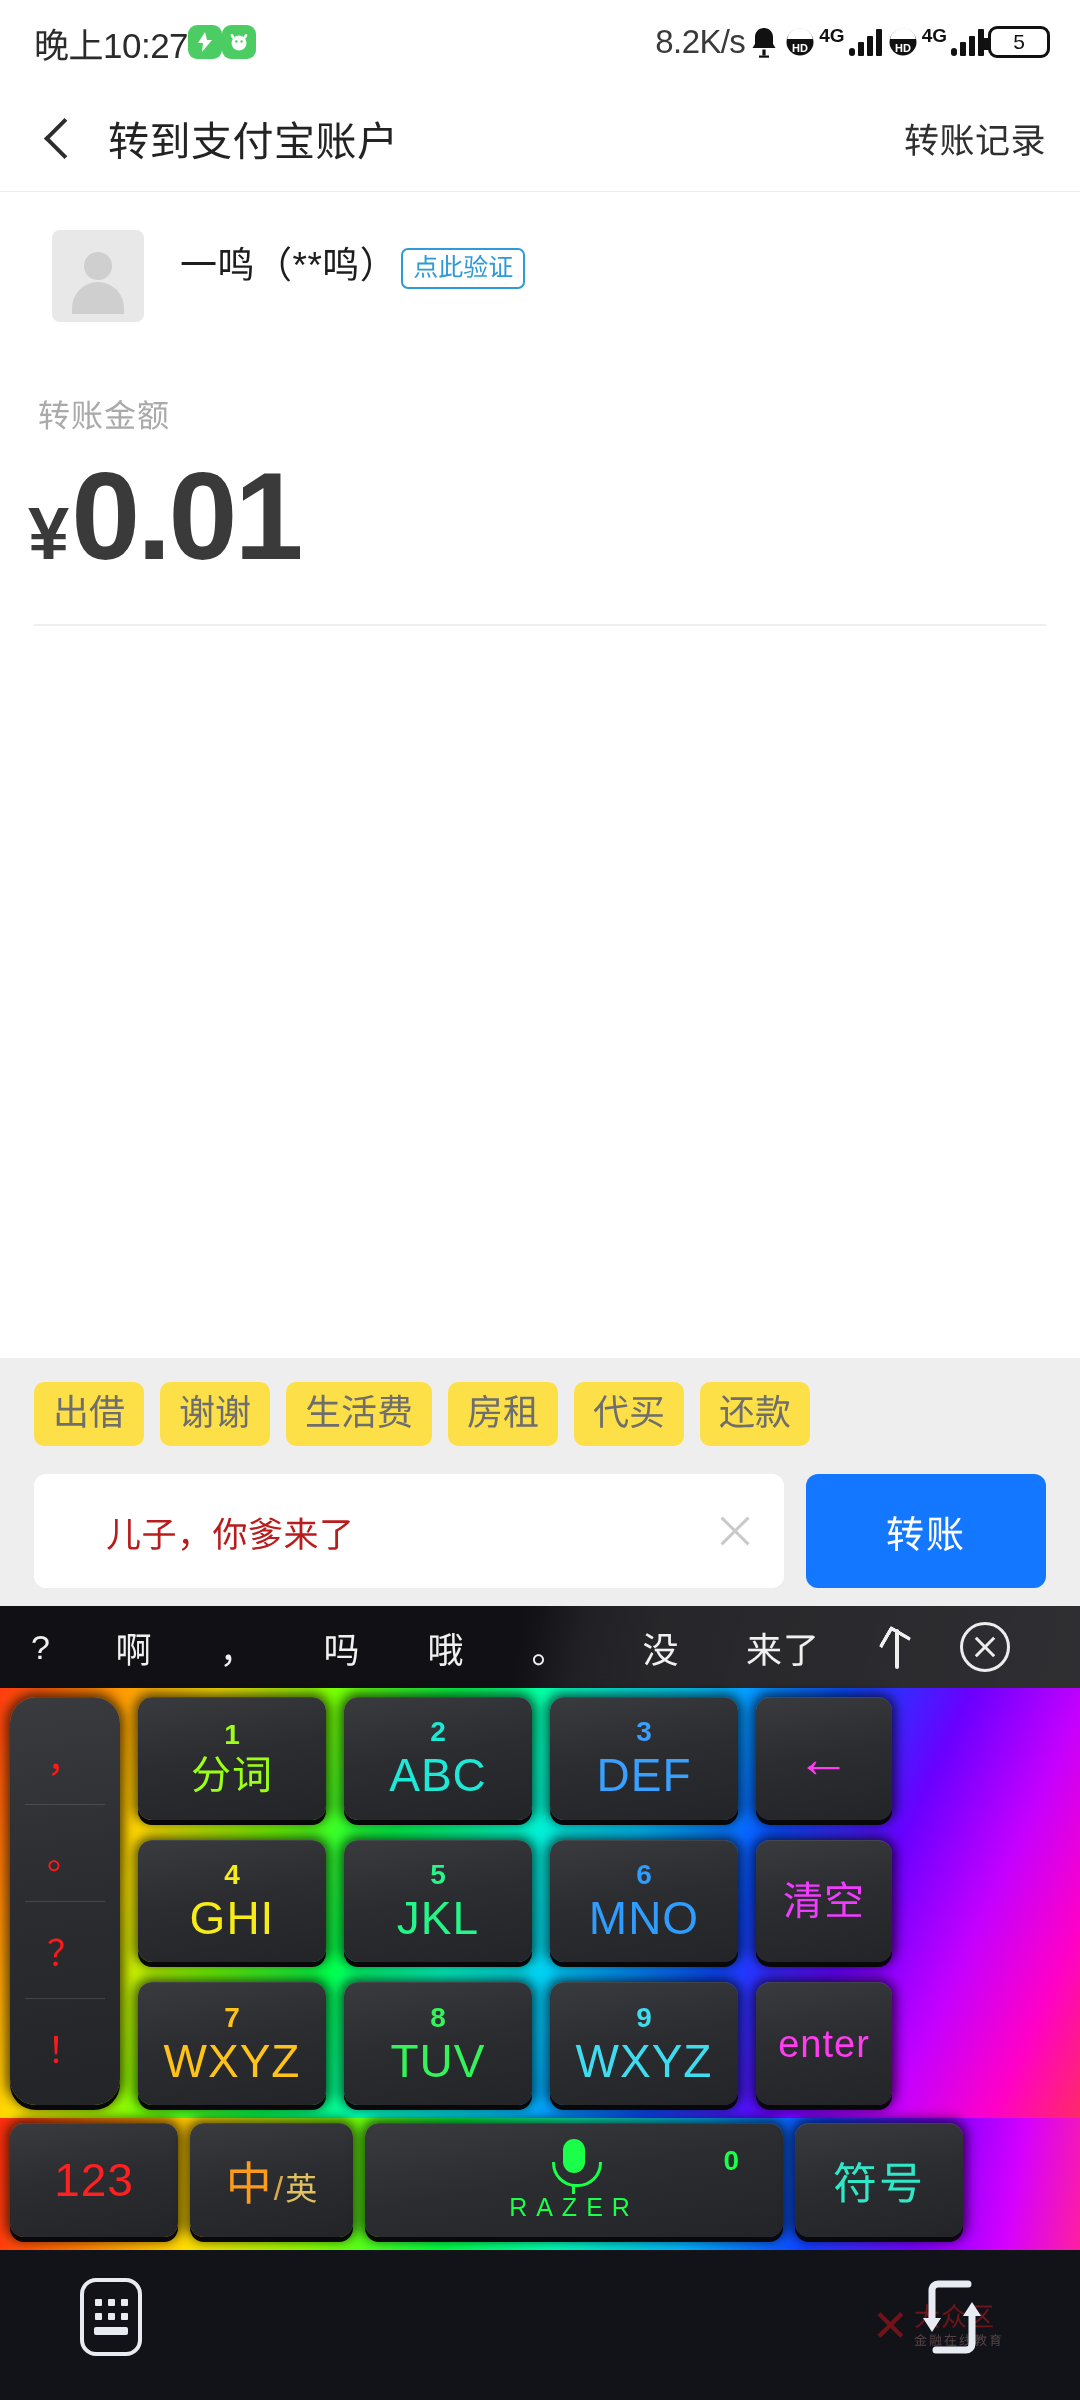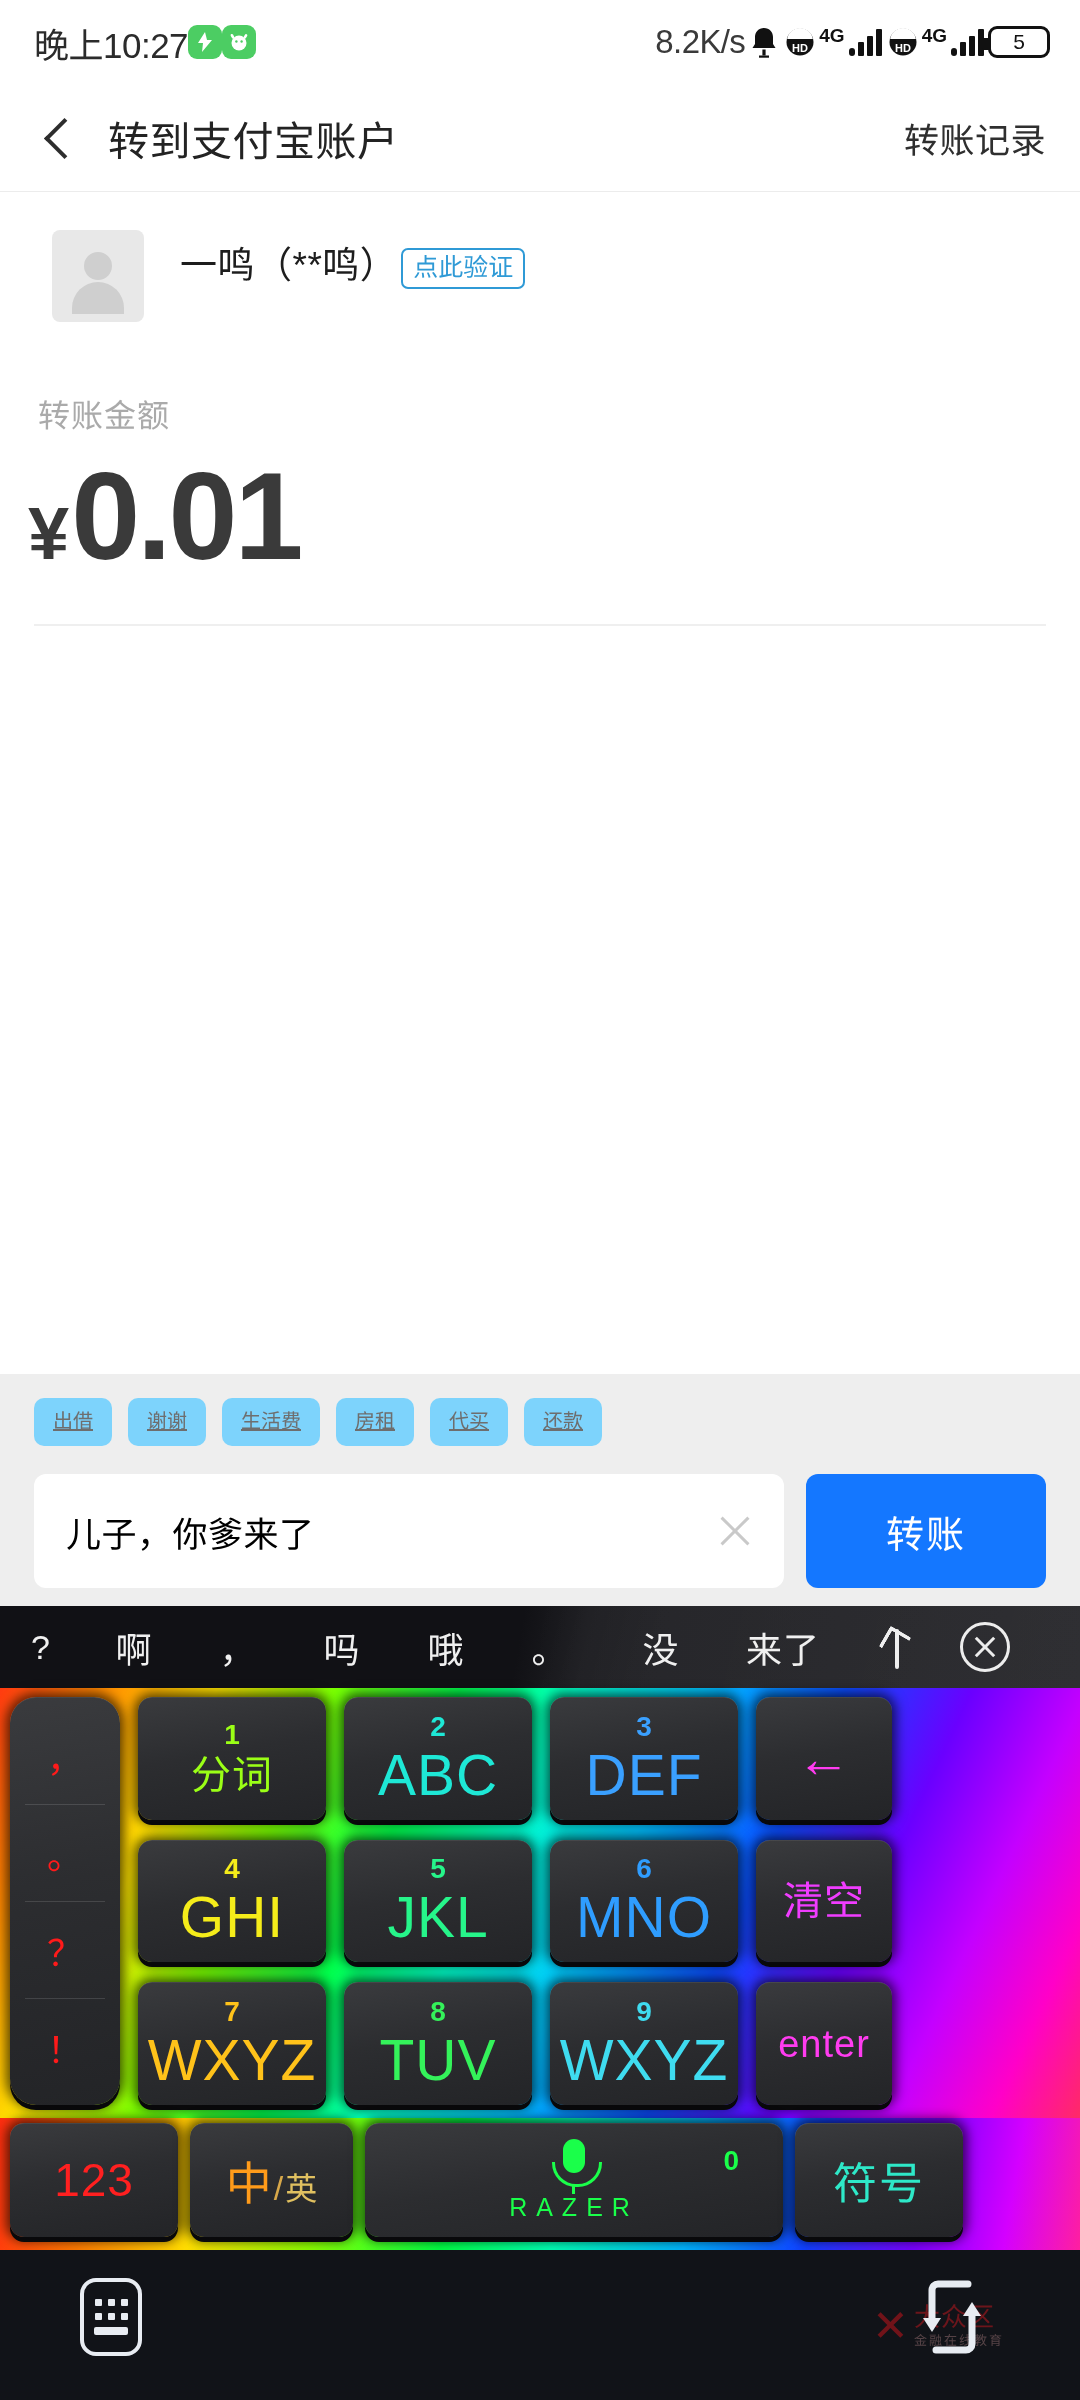--- a/index.html
+++ b/index.html
@@ -124,31 +124,31 @@
   }
 
   
   .compose {
     background: #eeeeee; padding: 24px 0 18px 0; flex: 0 0 auto;
   }
   .tag-row {
     display: flex; gap: 16px; padding: 0 34px 0 34px; margin-bottom: 28px;
   }
   .tag {
-    background: #7dd3fc; border-radius: 10px; color: #6e6e6e;
-    font-size: 20px; padding: 13px 19px 15px; line-height: 1; text-decoration: underline;
+    background: #fde047; border-radius: 10px; color: #6e6e6e;
+    font-size: 36px; padding: 13px 19px 15px; line-height: 1;
   }
   .compose-row {
     display: flex; align-items: stretch; padding: 0 34px 0 34px; gap: 22px;
   }
   .msg-input {
     flex: 1 1 auto; background: #ffffff; border-radius: 12px;
     display: flex; align-items: center; padding: 0 26px 0 32px; height: 114px;
   }
-  .msg-text { font-size: 35px; color: #000000; flex: 1 1 auto; letter-spacing: 0.5px; }
+  .msg-text { font-size: 35px; color: #b91c1c; flex: 1 1 auto; letter-spacing: 0.5px; margin-left: 40px; }
   .clear-x {
     width: 46px; height: 46px; position: relative; flex: 0 0 auto; opacity: .45;
   }
   .clear-x::before, .clear-x::after {
     content: ""; position: absolute; left: 50%; top: 50%;
     width: 38px; height: 3px; background: #8a8a8a;
   }
   .clear-x::before { transform: translate(-50%,-50%) rotate(45deg); }
   .clear-x::after  { transform: translate(-50%,-50%) rotate(-45deg); }
   .send-btn {
@@ -222,21 +222,21 @@
     border-radius: 14px;
     box-shadow: 0 5px 0 #09090b, inset 0 1px 0 rgba(255,255,255,.07),
                 0 0 12px 4px rgba(0,0,0,.65);
     display: flex; flex-direction: column;
     align-items: center; justify-content: center;
     position: relative; margin: 5px 6px 9px 6px;
   }
   .key .num {
     font-size: 28px; font-weight: 700; line-height: 1; margin-bottom: 6px;
   }
-  .key .lbl { font-size: 57px; line-height: 1; letter-spacing: 1px; }
+  .key .lbl { font-size: 46px; line-height: 1; letter-spacing: 1px; }
   .key .lbl.cn { font-size: 40px; }
 
   
   .punct-key {
     grid-row: 1 / span 3; grid-column: 1;
     flex-direction: column; justify-content: space-around;
     border-radius: 26px; padding: 10px 0;
   }
   .punct-key div {
     flex: 1 1 0; width: 100%;

